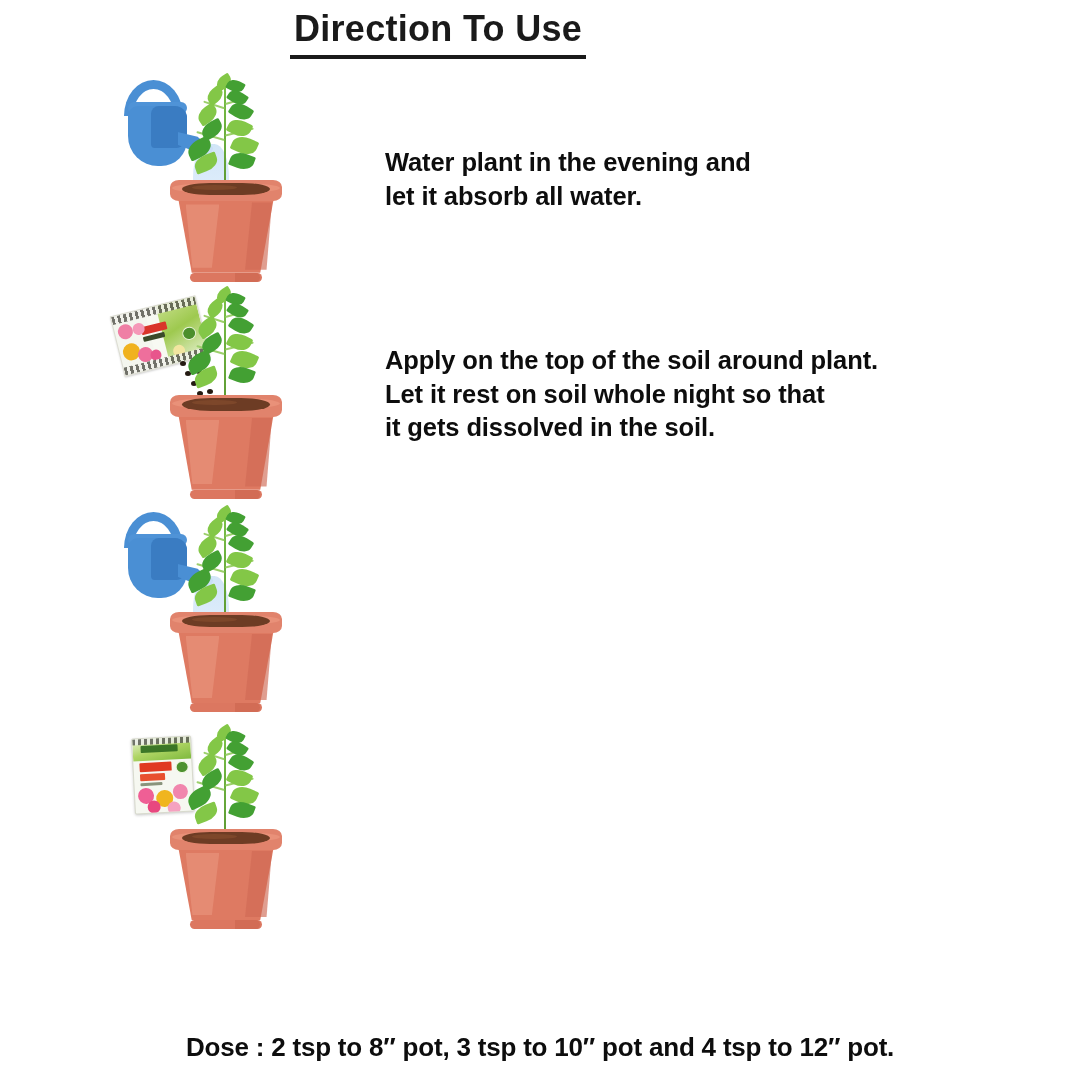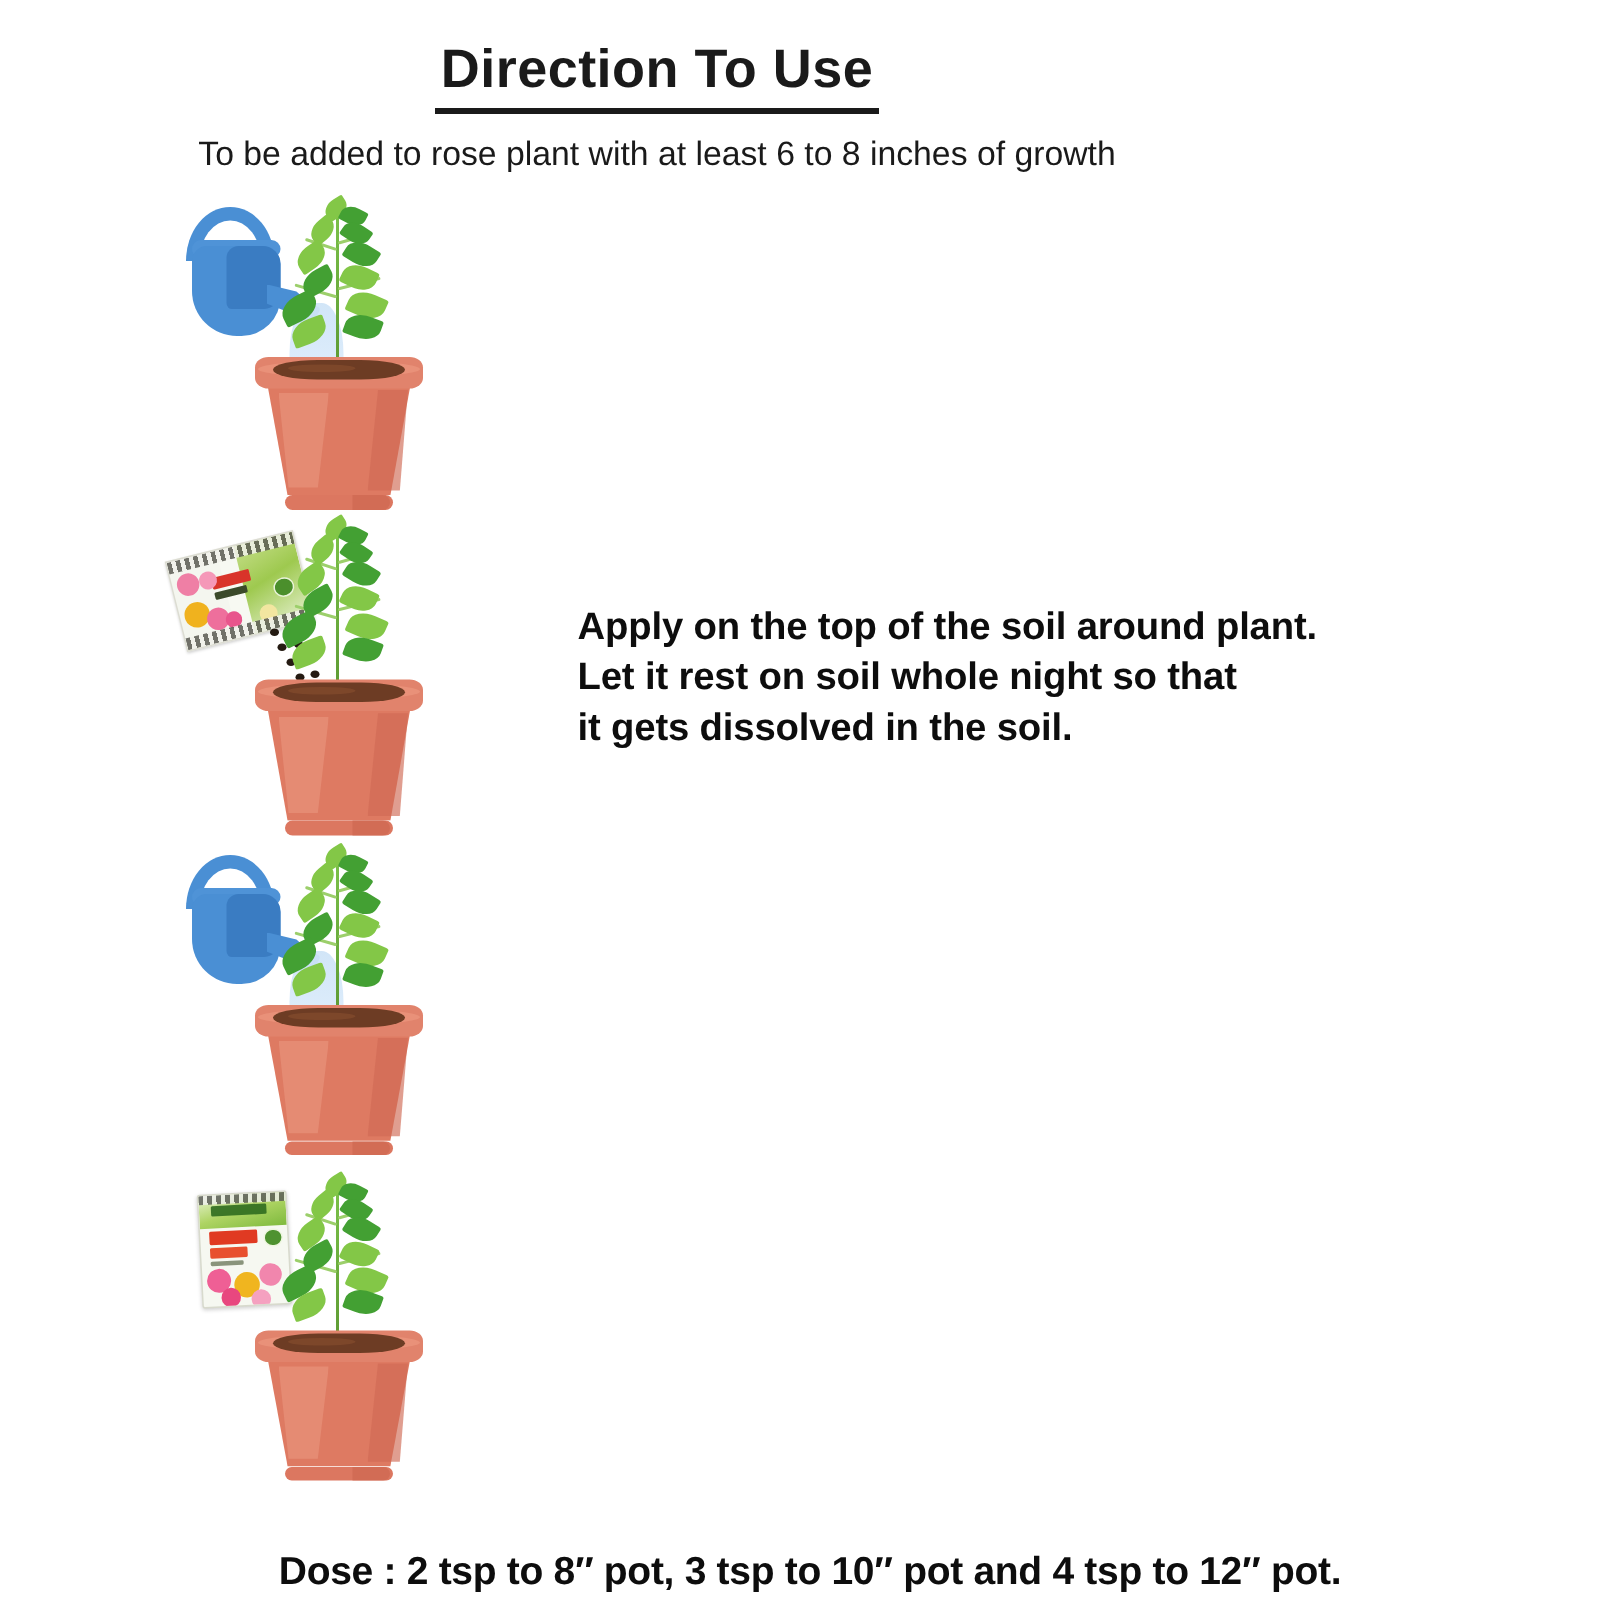--- a/index.html
+++ b/index.html
@@ -6,21 +6,21 @@
   html, body { width: 1080px; height: 1080px; }
   body {
     background: #ffffff;
     font-family: "Liberation Sans", sans-serif;
     color: #111111;
     position: relative;
     overflow: hidden;
   }
 
   
-  .header { width: 876px; padding-top: 25px; text-align: center; }
+  .header { width: 876px; padding-top: 8px; text-align: center; }
   .title {
     font-size: 36px;
     font-weight: bold;
     letter-spacing: 0.3px;
     color: #1a1a1a;
     display: inline-block;
     padding: 0 4px 5px 4px;
     border-bottom: 4px solid #1a1a1a;
   }
   .subtitle {
@@ -360,21 +360,20 @@
     color: #0d0d0d;
     letter-spacing: -0.2px;
   }
 </style>
 </head>
 <body>
 
 <div class="header">
   <div class="title">Direction To Use</div>
   <div class="subtitle">
-    <div>To be added to rose plant with at least 6 to 8 inches of growth</div>
   </div>
 </div>
 
 <div class="steps">
 
   <div class="step" style="height:215px; margin-top:12px;">
     <div class="art-col">
 
       <div class="can" style="left:113px; top:8px; width:95px; height:100px;">
         <div class="can-handle"></div>
@@ -415,20 +414,22 @@
         <div class="pot-body-hi"></div>
         <div class="pot-body-sh"></div>
         <div class="pot-base"></div>
         <div class="pot-base-sh"></div>
         <div class="pot-rim"></div>
         <div class="pot-rim-lip"></div>
         <div class="pot-soil"></div>
         <div class="pot-soil-hi"></div>
       </div>
     </div>
+    <div class="text-col">Water plant in the evening and
+let it absorb all water.</div>
   </div>
 
   <div class="step" style="height:215px;">
     <div class="art-col">
 
       <div class="packet" style="left:116px; top:18px; width:88px; height:62px; transform:rotate(-14deg);">
         <div class="packet-face">
           <div class="pk-band-green"></div>
           <div class="pk-band-white"></div>
           <div class="pk-red-txt"></div>

